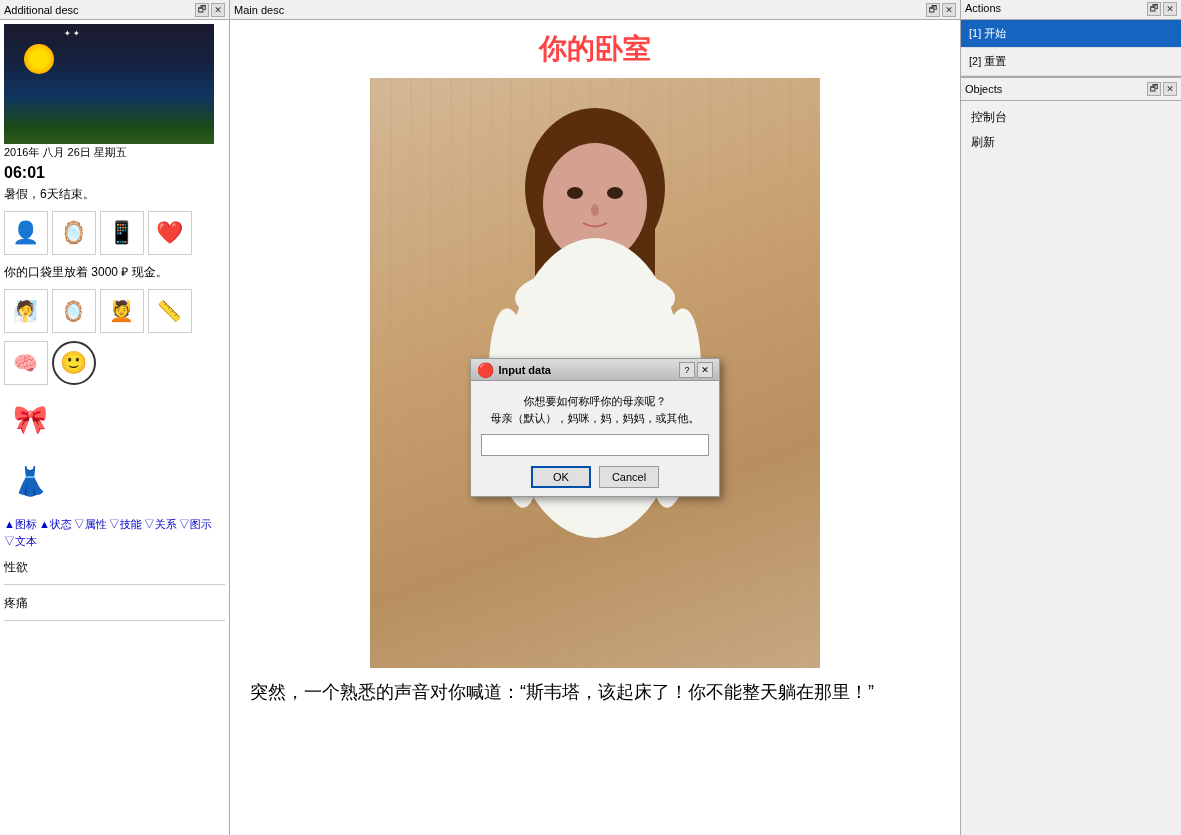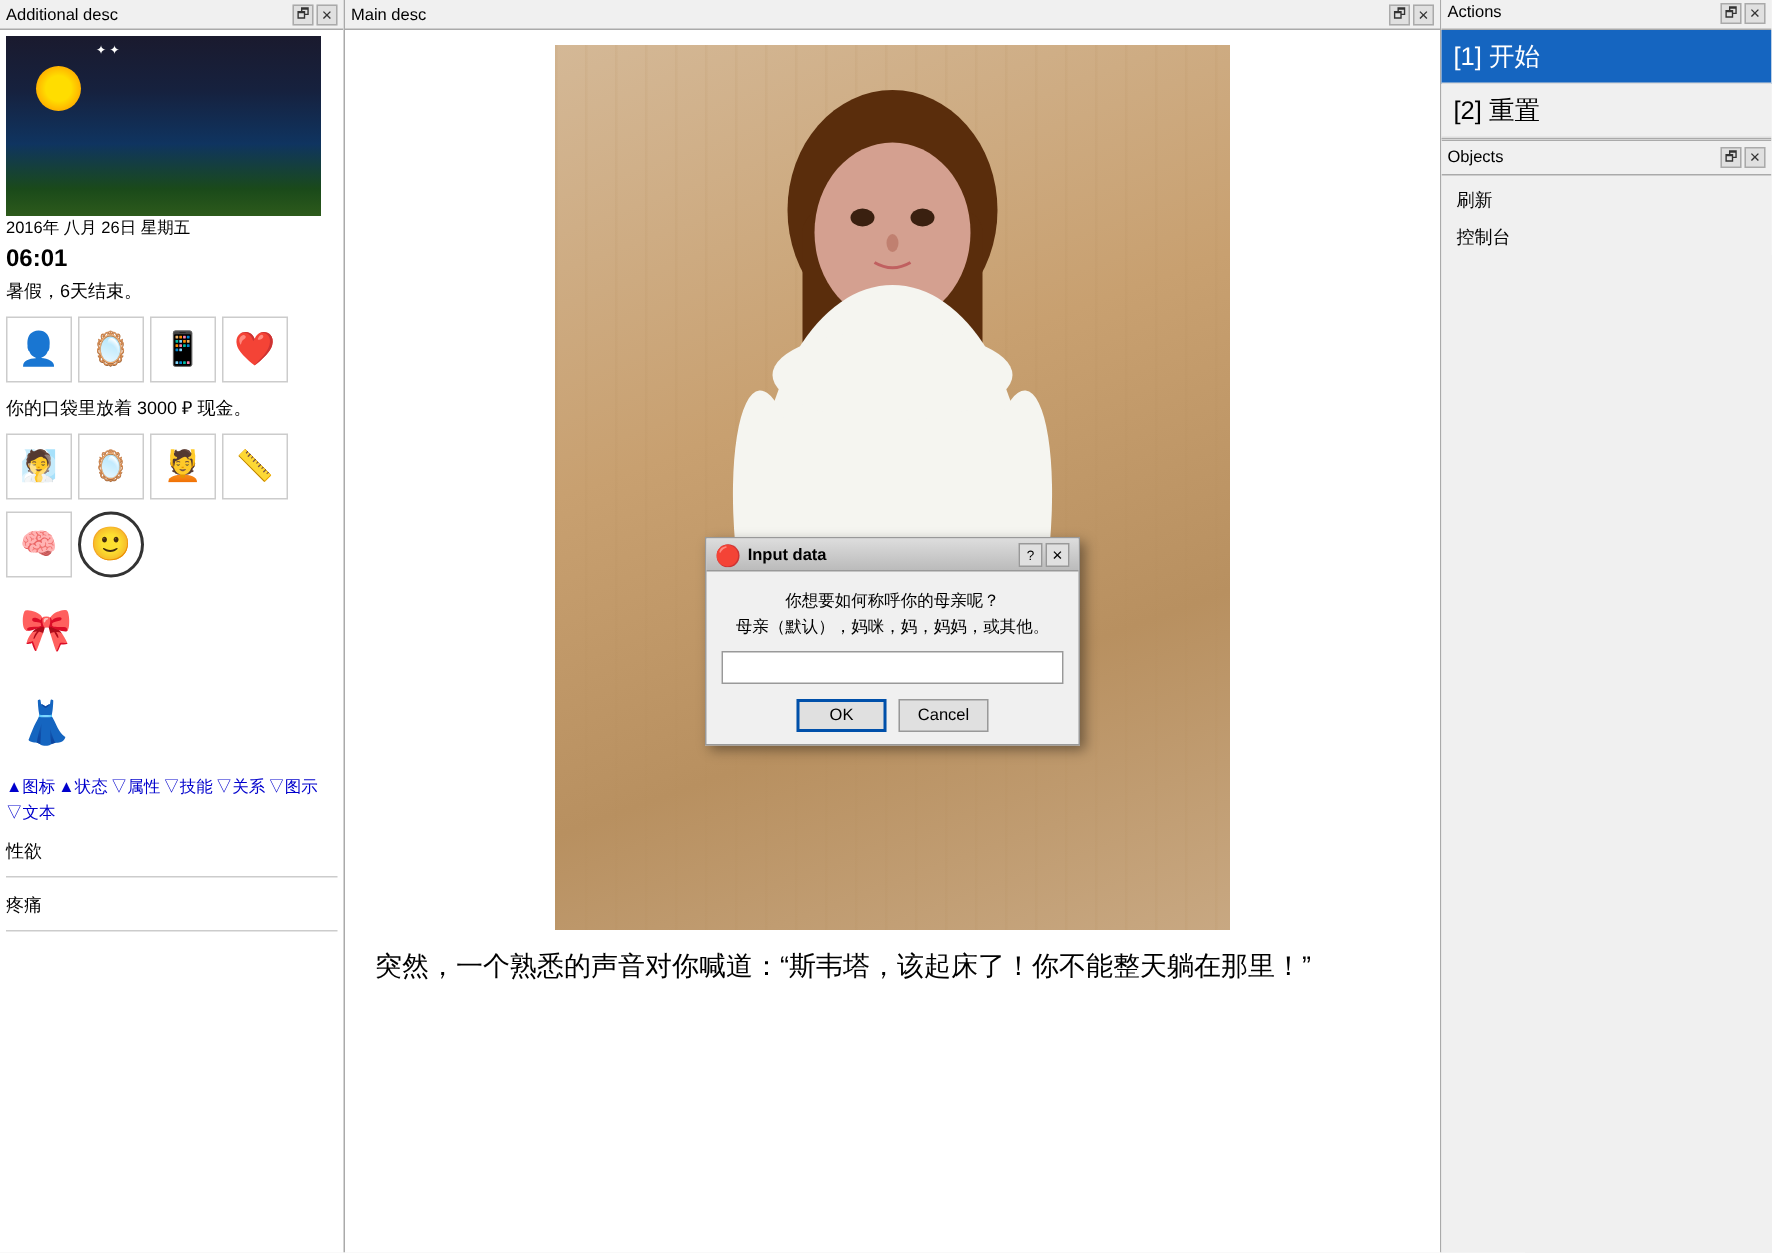--- a/index.html
+++ b/index.html
@@ -248,21 +248,21 @@
     .actions-titlebar {
       background: #f0f0f0;
       border-bottom: 1px solid #aaa;
       padding: 2px 4px;
       display: flex;
       justify-content: space-between;
       height: 20px;
     }
     .action-item {
       padding: 6px 8px;
-      font-size: 17px;
+      font-size: 11px;
       color: #000;
       cursor: pointer;
       border-bottom: 1px solid #ddd;
     }
     .action-item.active {
       background: #1565c0;
       color: #fff;
     }
 
     .right-objects {
@@ -375,20 +375,21 @@
 
 <div class="main-panel">
   <div class="panel-titlebar">
     <span class="panel-titlebar-title">Main desc</span>
     <div class="panel-titlebar-btns">
       <div class="titlebar-btn">🗗</div>
       <div class="titlebar-btn">✕</div>
     </div>
   </div>
   <div class="main-content">
+    <div class="scene-title">你的卧室</div>
 
     <div class="scene-image" style="
       background: linear-gradient(160deg, #d4b896 0%, #c8a070 40%, #b89060 70%, #c8a882 100%);
       position: relative;
     ">
 
       <div style="position:absolute;top:0;left:0;right:0;bottom:0;background:repeating-linear-gradient(90deg,rgba(180,140,90,0.15) 0px,rgba(180,140,90,0.05) 2px,transparent 2px,transparent 20px);"></div>
 
       <svg style="position:absolute;bottom:0;left:50%;transform:translateX(-50%);" width="320" height="580" viewBox="0 0 320 580" xmlns="http://www.w3.org/2000/svg">
 
@@ -465,17 +466,17 @@
 
   <div class="right-objects">
     <div class="objects-titlebar">
       <span class="panel-titlebar-title">Objects</span>
       <div class="panel-titlebar-btns">
         <div class="titlebar-btn">🗗</div>
         <div class="titlebar-btn">✕</div>
       </div>
     </div>
     <div class="objects-content">
+      <div class="object-action">控制台</div>
       <div class="object-action">刷新</div>
-      <div class="object-action">控制台</div>
     </div>
   </div>
 </div>
 
 </body></html>

